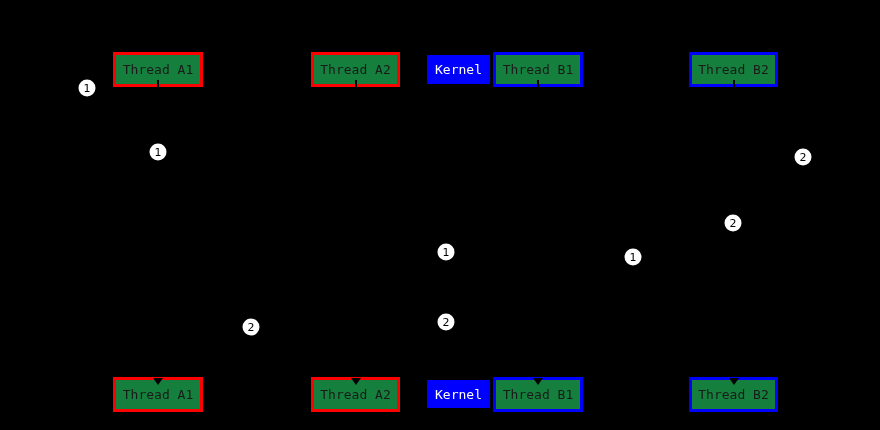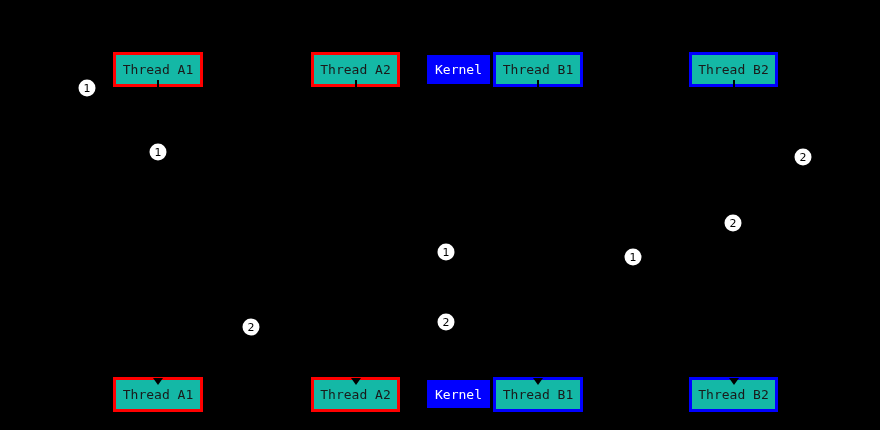--- a/index.html
+++ b/index.html
@@ -11,21 +11,21 @@
     position: relative;
     width: 880px;
     height: 430px;
     background: #000000;
     overflow: hidden;
     font-family: "DejaVu Sans Mono", monospace;
   }
   .box {
     position: absolute;
     box-sizing: border-box;
-    background: #14b8a6;
+    background: #15803d;
     display: flex;
     align-items: center;
     justify-content: center;
     z-index: 2;
   }
   .box .lbl {
     font-family: "DejaVu Sans Mono", monospace;
     font-size: 13px;
     color: #1a1a1a;
     white-space: nowrap;

